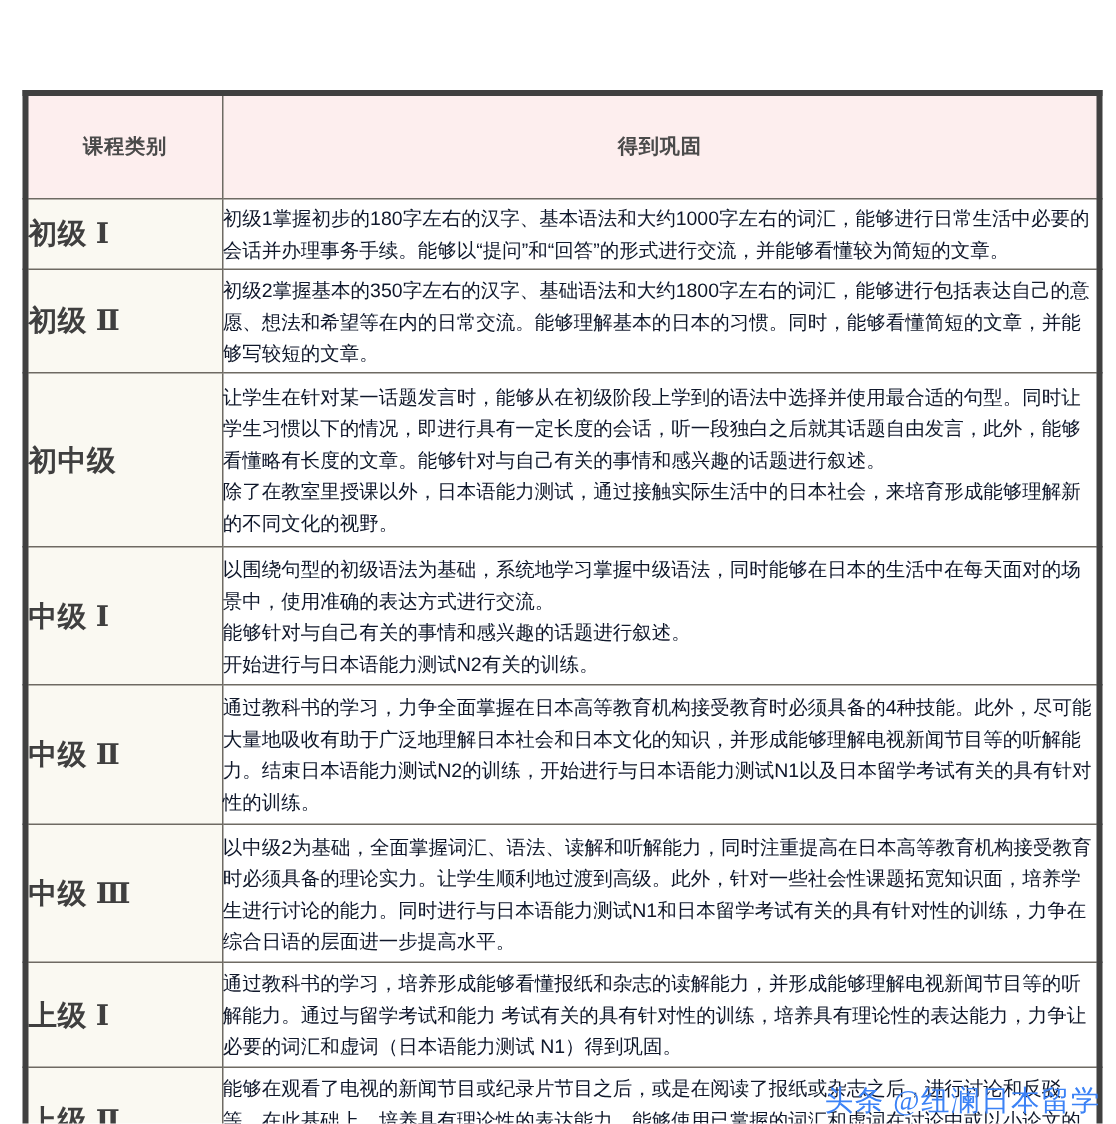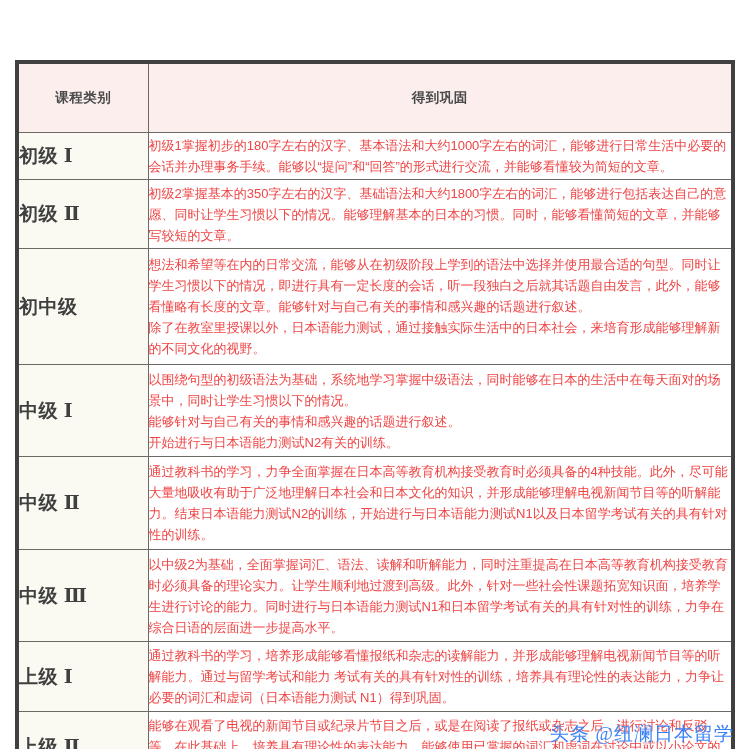--- a/index.html
+++ b/index.html
@@ -67,21 +67,21 @@
     font-weight: bold;
     letter-spacing: 0;
   }
 
   
   .content-cell {
     background: #ffffff;
     padding: 9px 14px 9px 13px;
     font-size: 13px;
     line-height: 1.62;
-    color: #ef4444;
+    color: #0f172a;
     text-align: left;
     vertical-align: middle;
   }
   .content-cell p {
     margin: 0;
   }
 
   .watermark {
     position: absolute;
     right: 10px;
@@ -119,38 +119,38 @@
           <td class="content-cell">
             <div class="cell-inner">
               <p>初级1掌握初步的180字左右的汉字、基本语法和大约1000字左右的词汇，能够进行日常生活中必要的会话并办理事务手续。能够以“提问”和“回答”的形式进行交流，并能够看懂较为简短的文章。</p>
             </div>
           </td>
         </tr>
         <tr>
           <td class="cat-cell"><span>初级</span> <span class="roman">Ⅱ</span></td>
           <td class="content-cell">
             <div class="cell-inner">
-              <p>初级2掌握基本的350字左右的汉字、基础语法和大约1800字左右的词汇，能够进行包括表达自己的意愿、同时让学生习惯以下的情况。能够理解基本的日本的习惯。同时，能够看懂简短的文章，并能够写较短的文章。</p>
+              <p>初级2掌握基本的350字左右的汉字、基础语法和大约1800字左右的词汇，能够进行包括表达自己的意愿、想法和希望等在内的日常交流。能够理解基本的日本的习惯。同时，能够看懂简短的文章，并能够写较短的文章。</p>
             </div>
           </td>
         </tr>
         <tr>
           <td class="cat-cell"><span>初中级</span></td>
           <td class="content-cell">
             <div class="cell-inner">
-              <p>想法和希望等在内的日常交流，能够从在初级阶段上学到的语法中选择并使用最合适的句型。同时让学生习惯以下的情况，即进行具有一定长度的会话，听一段独白之后就其话题自由发言，此外，能够看懂略有长度的文章。能够针对与自己有关的事情和感兴趣的话题进行叙述。</p>
+              <p>让学生在针对某一话题发言时，能够从在初级阶段上学到的语法中选择并使用最合适的句型。同时让学生习惯以下的情况，即进行具有一定长度的会话，听一段独白之后就其话题自由发言，此外，能够看懂略有长度的文章。能够针对与自己有关的事情和感兴趣的话题进行叙述。</p>
               <p>除了在教室里授课以外，日本语能力测试，通过接触实际生活中的日本社会，来培育形成能够理解新的不同文化的视野。</p>
             </div>
           </td>
         </tr>
         <tr>
           <td class="cat-cell"><span>中级</span> <span class="roman">Ⅰ</span></td>
           <td class="content-cell">
             <div class="cell-inner">
-              <p>以围绕句型的初级语法为基础，系统地学习掌握中级语法，同时能够在日本的生活中在每天面对的场景中，同时让学生习惯以下的情况。</p>
+              <p>以围绕句型的初级语法为基础，系统地学习掌握中级语法，同时能够在日本的生活中在每天面对的场景中，使用准确的表达方式进行交流。</p>
               <p>能够针对与自己有关的事情和感兴趣的话题进行叙述。</p>
               <p>开始进行与日本语能力测试N2有关的训练。</p>
             </div>
           </td>
         </tr>
         <tr>
           <td class="cat-cell"><span>中级</span> <span class="roman">Ⅱ</span></td>
           <td class="content-cell">
             <div class="cell-inner">
               <p>通过教科书的学习，力争全面掌握在日本高等教育机构接受教育时必须具备的4种技能。此外，尽可能大量地吸收有助于广泛地理解日本社会和日本文化的知识，并形成能够理解电视新闻节目等的听解能力。结束日本语能力测试N2的训练，开始进行与日本语能力测试N1以及日本留学考试有关的具有针对性的训练。</p>

